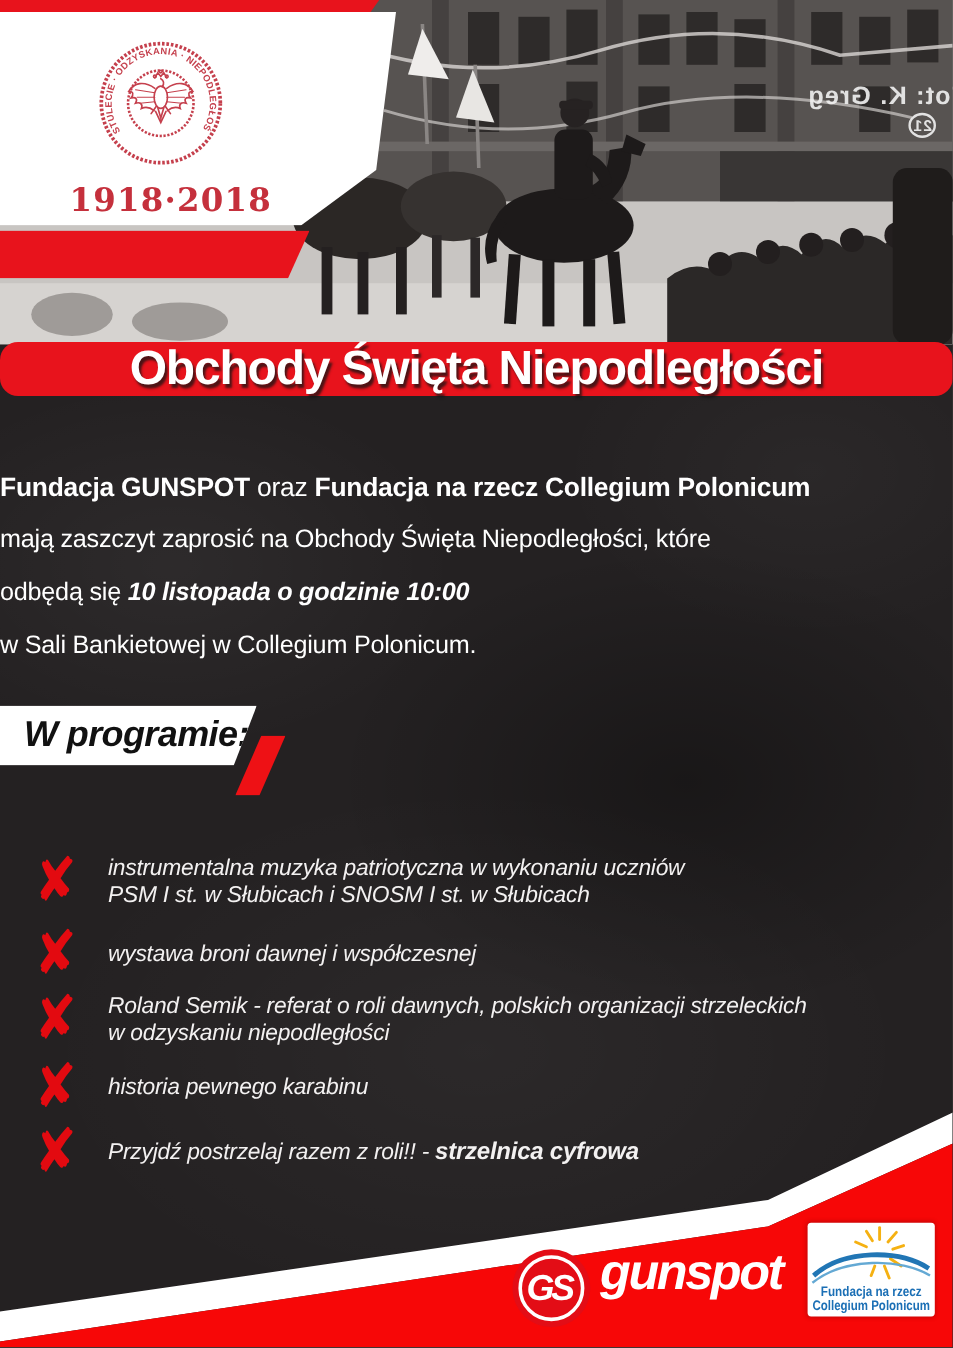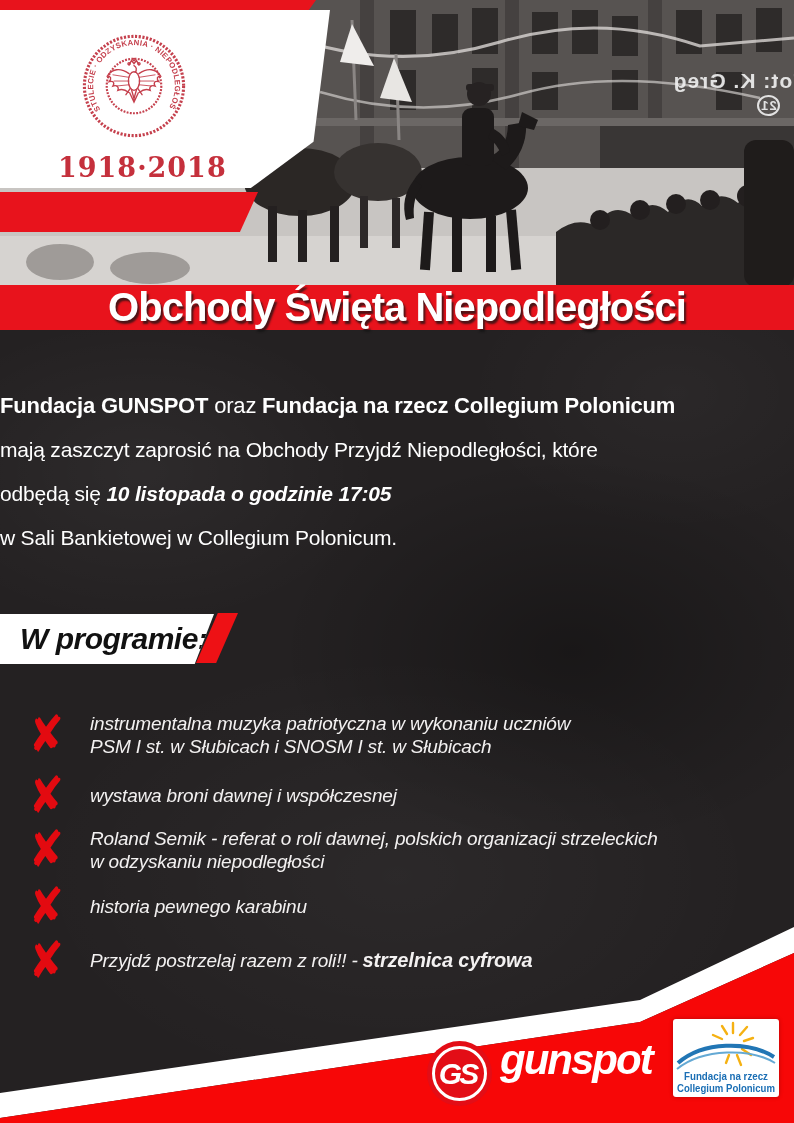--- a/index.html
+++ b/index.html
@@ -40,35 +40,35 @@
     font-family:"DejaVu Serif","Liberation Serif",serif;font-weight:bold;
     font-size:27px;color:#c5303c;letter-spacing:1px;
   }
   .red-band{
     position:absolute;left:0;top:192px;width:258px;height:40px;background:#e8131c;
     clip-path:polygon(0 0,100% 0,93% 100%,0 100%);
   }
   
   .title-banner{
     position:absolute;left:0;top:285px;width:794px;height:45px;background:#e8131c;
-    display:flex;align-items:center;justify-content:center;
+    display:flex;align-items:center;justify-content:center;border-radius:15px;
   }
   .title-banner span{
     color:#ffffff;font-weight:bold;font-size:40px;letter-spacing:-1px;
     text-shadow:2px 3px 2px rgba(20,20,20,.75);white-space:nowrap;
   }
   
   .invite{position:absolute;left:0;top:384px;width:794px;color:#ffffff;}
   .invite .line{font-size:21px;line-height:44px;letter-spacing:-.2px;white-space:nowrap;}
   .invite .line.first{font-size:22px;}
   .invite b{font-weight:bold;}
   .invite .emph{font-weight:bold;font-style:italic;}
   
   .prog-banner{
-    position:absolute;left:0;top:614px;width:214px;height:50px;background:#ffffff;
+    position:absolute;left:0;top:588px;width:214px;height:50px;background:#ffffff;
     clip-path:polygon(0 0,100% 0,91% 100%,0 100%);
     display:flex;align-items:center;
   }
   .prog-banner span{
     font-weight:bold;font-style:italic;font-size:30px;color:#111111;
     padding-left:20px;letter-spacing:-.5px;
   }
   .prog-stripe{
     position:absolute;left:196px;top:613px;width:42px;height:50px;background:#ee1115;
     clip-path:polygon(52% 0,100% 0,48% 100%,0 100%);
@@ -233,22 +233,22 @@
     <div class="years">1918·2018</div>
   </div>
   <div class="red-band"></div>
 
   <div class="title-banner">
     <span>Obchody Święta Niepodległości</span>
   </div>
 
   <div class="invite">
     <div class="line first"><b>Fundacja GUNSPOT</b><span> oraz  </span><b>Fundacja na rzecz Collegium Polonicum</b></div>
-    <div class="line">mają zaszczyt zaprosić na Obchody Przyjdź Niepodległości, które</div>
-    <div class="line"><span>odbędą się </span><span class="emph">10 listopada o godzinie 17:05</span></div>
+    <div class="line">mają zaszczyt zaprosić na Obchody Święta Niepodległości, które</div>
+    <div class="line"><span>odbędą się </span><span class="emph">10 listopada o godzinie 10:00</span></div>
     <div class="line">w Sali Bankietowej w Collegium Polonicum.</div>
   </div>
 
   <div class="prog-banner">
     <span>W programie:</span>
   </div>
   <div class="prog-stripe"></div>
 
   <div class="p-item p1">
     <span class="x">✘</span>
@@ -259,21 +259,21 @@
   </div>
   <div class="p-item p2 single">
     <span class="x">✘</span>
     <div class="p-text">
       <span class="l">wystawa broni dawnej i współczesnej</span>
     </div>
   </div>
   <div class="p-item p3">
     <span class="x">✘</span>
     <div class="p-text">
-      <span class="l">Roland Semik - referat o roli dawnej, polskich organizacji strzeleckich</span>
+      <span class="l">Roland Semik - referat o roli dawnych, polskich organizacji strzeleckich</span>
       <span class="l">w odzyskaniu niepodległości</span>
     </div>
   </div>
   <div class="p-item p4 single">
     <span class="x">✘</span>
     <div class="p-text">
       <span class="l">historia pewnego karabinu</span>
     </div>
   </div>
   <div class="p-item p5 single">

